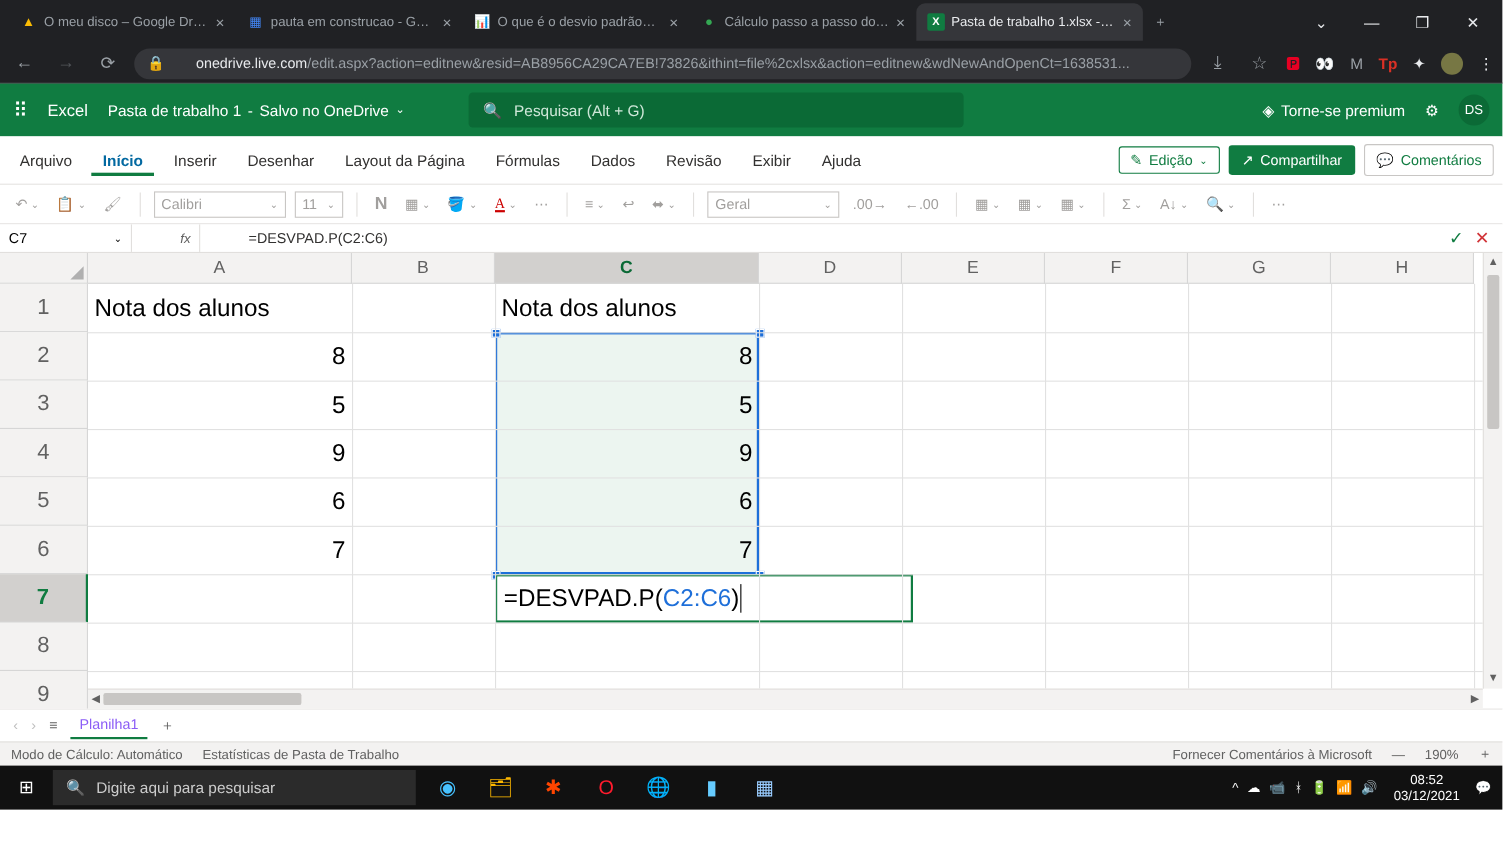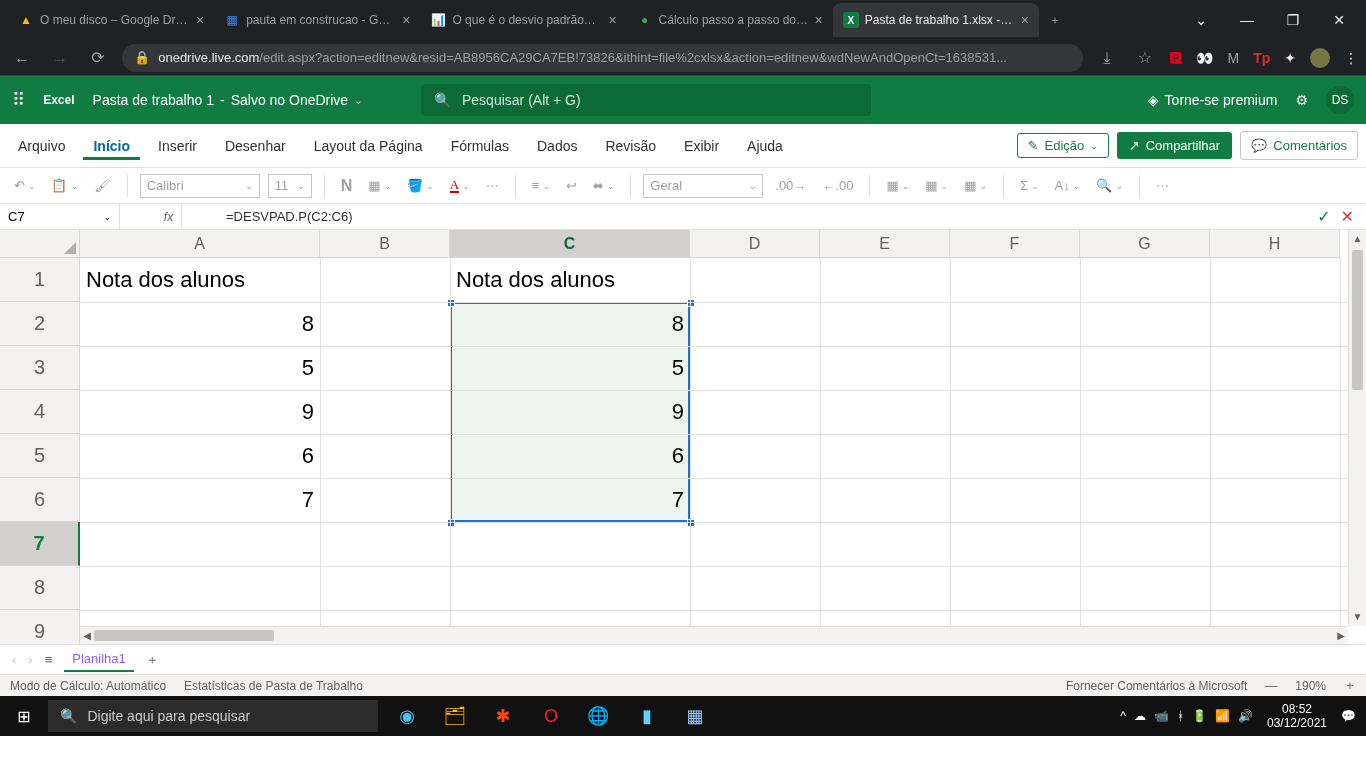--- a/index.html
+++ b/index.html
@@ -12,30 +12,30 @@
 .tab.active { background: #35363a; color: #e8eaed; }
 .tab-title { white-space: nowrap; overflow: hidden; text-overflow: ellipsis; max-width: 150px; }
 .tab-close { color: #9aa0a6; font-size: 14px; }
 .tab-favicon { width: 16px; height: 16px; display: inline-flex; align-items: center; justify-content: center; font-size: 12px; }
 .chrome-sys { display: flex; gap: 12px; padding: 0 10px; color: #e8eaed; font-size: 14px; align-items: center; height: 100%; }
 .chrome-sys .win-btn { width: 34px; text-align: center; }
 
 .chrome-addr { background: #202124; height: 36px; display: flex; align-items: center; padding: 0 8px; gap: 10px; border-bottom: 1px solid #3c4043; }
 .nav-ico { color: #9aa0a6; font-size: 16px; width: 28px; text-align: center; }
 .omni { flex: 1; background: #35363a; height: 28px; border-radius: 14px; display: flex; align-items: center; padding: 0 12px; color: #9aa0a6; font-size: 13px; gap: 8px; overflow: hidden; }
-.omni .url { white-space: nowrap; }
+.omni .url { white-space: nowrap; margin-left: 20px; }
 .omni .host { color: #e8eaed; }
 .ext-icons { display: flex; gap: 14px; align-items: center; color: #e8eaed; font-size: 14px; }
 .ext-icons .pin { color: #e60023; }
 .avatar-sm { width: 20px; height: 20px; border-radius: 50%; background: #774; }
 
 
 .xl-header { background: #107c41; height: 48px; display: flex; align-items: center; color: #fff; padding: 0 12px; gap: 18px; }
 .waffle { font-size: 18px; }
-.xl-brand { font-weight: 700; font-size: 12px; }
+.xl-brand { font-weight: 400; font-size: 15px; }
 .xl-fname { font-size: 14px; display: flex; align-items: center; gap: 6px; }
 .xl-search { margin-left: 40px; background: #0b6a36; height: 32px; width: 450px; border-radius: 4px; display: flex; align-items: center; padding: 0 14px; gap: 10px; color: #cfe8d9; font-size: 14px; }
 .xl-header .spacer { flex: 1; }
 .xl-right { display: flex; align-items: center; gap: 18px; font-size: 14px; }
 .premium { display: flex; align-items: center; gap: 6px; }
 .ds-badge { width: 28px; height: 28px; border-radius: 50%; background: #0b6a36; display: flex; align-items: center; justify-content: center; font-size: 12px; }
 
 
 .ribbon-tabs { background: #fff; height: 44px; display: flex; align-items: center; border-bottom: 1px solid #e1dfdd; padding: 0 8px; gap: 8px; font-size: 14px; color: #323130; }
 .rtab { padding: 6px 10px; cursor: pointer; }
@@ -304,20 +304,26 @@
       <div class="row-h">9</div>
     </div>
   <div class="cells" id="cells">
 
     <div class="range-sel" style="left:370px; top:44px; width:240px; height:220px;"></div>
     <div class="range-handle" style="left:367px; top:41px;"></div>
     <div class="range-handle" style="left:607px; top:41px;"></div>
     <div class="range-handle" style="left:367px; top:261px;"></div>
     <div class="range-handle" style="left:607px; top:261px;"></div>
 
+    <div class="active-cell" style="left:370px; top:264px; width:380px; height:44px;">
+      <span class="fpre">=DESVPAD.P(</span>
+        <span class="fref">C2:C6</span>
+        <span class="fpre">)</span>
+        <span style="border-left:1px solid #000;height:26px;display:inline-block;margin-left:1px"></span>
+    </div>
   <div class="gridline-v" style="left: 240px;"></div>
       <div class="gridline-v" style="left: 370px;"></div>
       <div class="gridline-v" style="left: 610px;"></div>
       <div class="gridline-v" style="left: 740px;"></div>
       <div class="gridline-v" style="left: 870px;"></div>
       <div class="gridline-v" style="left: 1000px;"></div>
       <div class="gridline-v" style="left: 1130px;"></div>
       <div class="gridline-v" style="left: 1260px;"></div>
       <div class="gridline-h" style="top: 44px;"></div>
       <div class="gridline-h" style="top: 88px;"></div>

